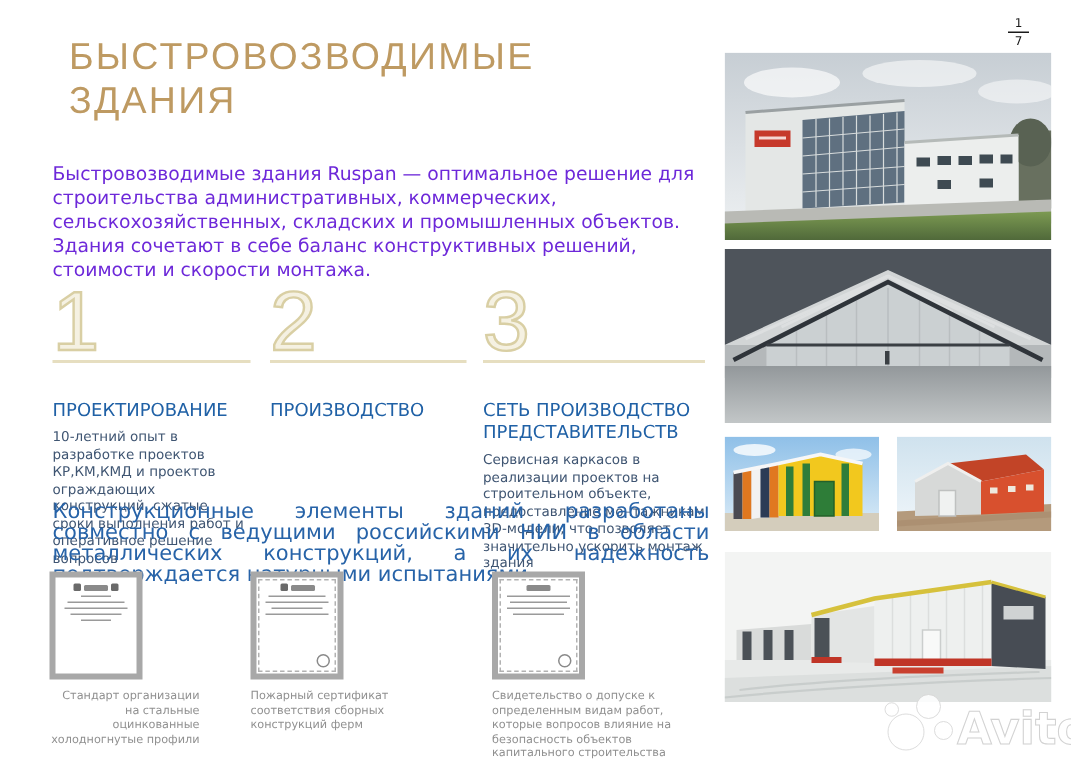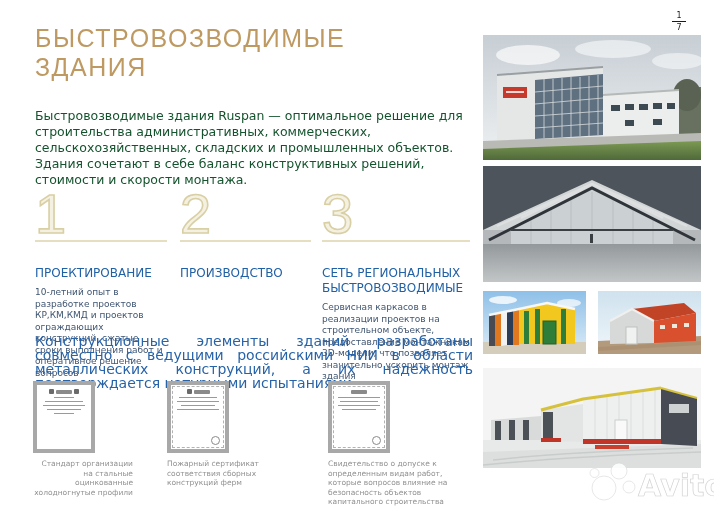--- a/index.html
+++ b/index.html
@@ -6,28 +6,28 @@
   .page{position:relative;width:720px;height:507px;background:#ffffff;overflow:hidden;
         font-family:"DejaVu Sans",sans-serif;}
 
   
   .page-num{position:absolute;left:672px;top:11px;width:14px;text-align:center;
             font-size:8px;line-height:9px;color:#1a1a1a;}
   .page-num .num{display:block;border-bottom:1px solid #1a1a1a;padding-bottom:1px;}
   .page-num .den{display:block;padding-top:1px;}
 
   
-  .title{position:absolute;left:35px;top:24px;margin:0;
+  .title{position:absolute;left:46px;top:24px;margin:0;
          font-family:"Liberation Sans",sans-serif;font-weight:400;
          font-size:25px;line-height:29px;letter-spacing:1.5px;color:#BE9A62;}
   .title span{display:block;}
 
   
   .intro{position:absolute;left:35px;top:108px;width:432px;margin:0;
-         font-size:12.5px;line-height:16px;color:#14532d;}
+         font-size:12.5px;line-height:16px;color:#6d28d9;}
 
   
   .step{position:absolute;top:192px;}
   .step.s1{left:35px;width:132px;}
   .step.s2{left:180px;width:131px;}
   .step.s3{left:322px;width:148px;}
   .step-number{font-family:"Liberation Sans",sans-serif;font-weight:400;
                font-size:56px;line-height:44px;height:46px;
                color:#F5F1E2;-webkit-text-stroke:1.6px #D9CFA4;}
   .step-rule{border:none;border-top:2px solid #E6DEC0;margin:2px 0 0 0;width:100%;}
@@ -92,21 +92,21 @@
 
   <div class="step s2">
     <div class="step-number">2</div>
     <hr class="step-rule">
     <div class="step-heading">ПРОИЗВОДСТВО</div>
   </div>
 
   <div class="step s3">
     <div class="step-number">3</div>
     <hr class="step-rule">
-    <div class="step-heading">СЕТЬ РЕГИОНАЛЬНЫХ БЫСТРОВОЗВОДИМЫЕ</div>
+    <div class="step-heading">СЕТЬ ПРОИЗВОДСТВО ПРЕДСТАВИТЕЛЬСТВ</div>
     <div class="step-body">Сервисная каркасов в реализации проектов на строительном объекте, предоставление монтажникам 3D-модели, что позволяет значительно ускорить монтаж здания</div>
   </div>
 
   <p class="note">Конструкционные элементы зданий разработаны совместно с ведущими российскими НИИ в области металлических конструкций, а их надежность подтверждается натурными испытаниями.</p>
 
   <div class="cert c1">
     <div class="cert-frame">
       <div class="cert-paper">
         <div class="ch">
             <span class="blob"></span>

